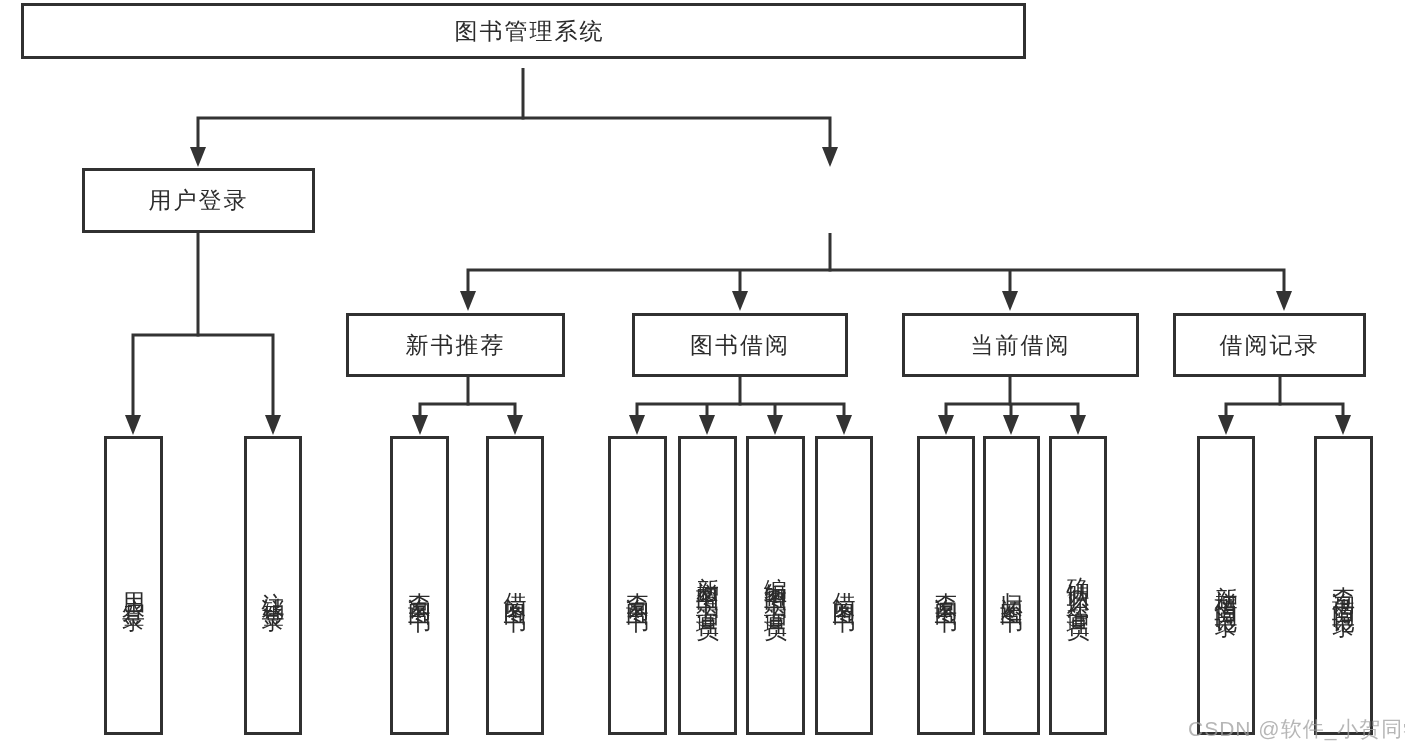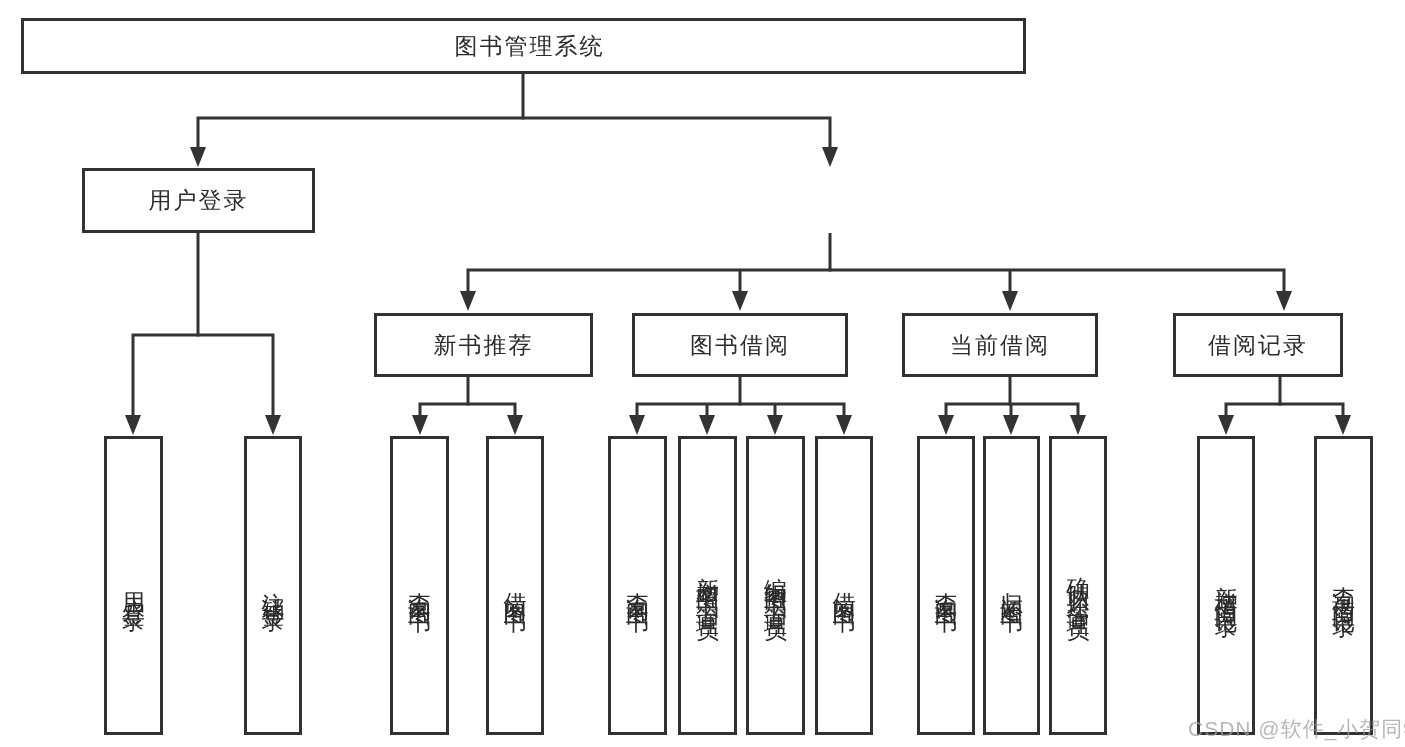--- a/index.html
+++ b/index.html
@@ -107,38 +107,38 @@
       <polygon points="767,415 783,415 775,435"></polygon>
       <polygon points="836,415 852,415 844,435"></polygon>
       <polygon points="938,415 954,415 946,435"></polygon>
       <polygon points="1003,415 1019,415 1011,435"></polygon>
       <polygon points="1070,415 1086,415 1078,435"></polygon>
       <polygon points="1218,415 1234,415 1226,435"></polygon>
       <polygon points="1335,415 1351,415 1343,435"></polygon>
     </g>
   </svg>
 
-  <div class="node hbox" style="left:21px; top:18px; width:1005px; height:56px;padding-left:12px;">
+  <div class="node hbox" style="left:21px; top:3px; width:1005px; height:56px;padding-left:12px;">
     <span>图书管理系统</span>
   </div>
 
   <div class="node hbox" style="left:82px; top:168px; width:233px; height:65px;">
     <span>用户登录</span>
   </div>
 
-  <div class="node hbox" style="left:374px; top:313px; width:219px; height:64px;">
+  <div class="node hbox" style="left:346px; top:313px; width:219px; height:64px;">
     <span>新书推荐</span>
   </div>
   <div class="node hbox" style="left:632px; top:313px; width:216px; height:64px;text-align:right;">
     <span>图书借阅</span>
   </div>
-  <div class="node hbox" style="left:902px; top:313px; width:196px; height:64px;">
+  <div class="node hbox" style="left:902px; top:313px; width:237px; height:64px;">
     <span>当前借阅</span>
   </div>
-  <div class="node hbox" style="left:1173px; top:313px; width:170px; height:64px;">
+  <div class="node hbox" style="left:1173px; top:313px; width:193px; height:64px;">
     <span>借阅记录</span>
   </div>
 
   <div class="node leaf" style="left:104px; top:436px; width:59px; height:299px;">
     <span>用户登录</span>
   </div>
   <div class="node leaf" style="left:244px; top:436px; width:58px; height:299px;">
     <span>注销登录</span>
   </div>
 

